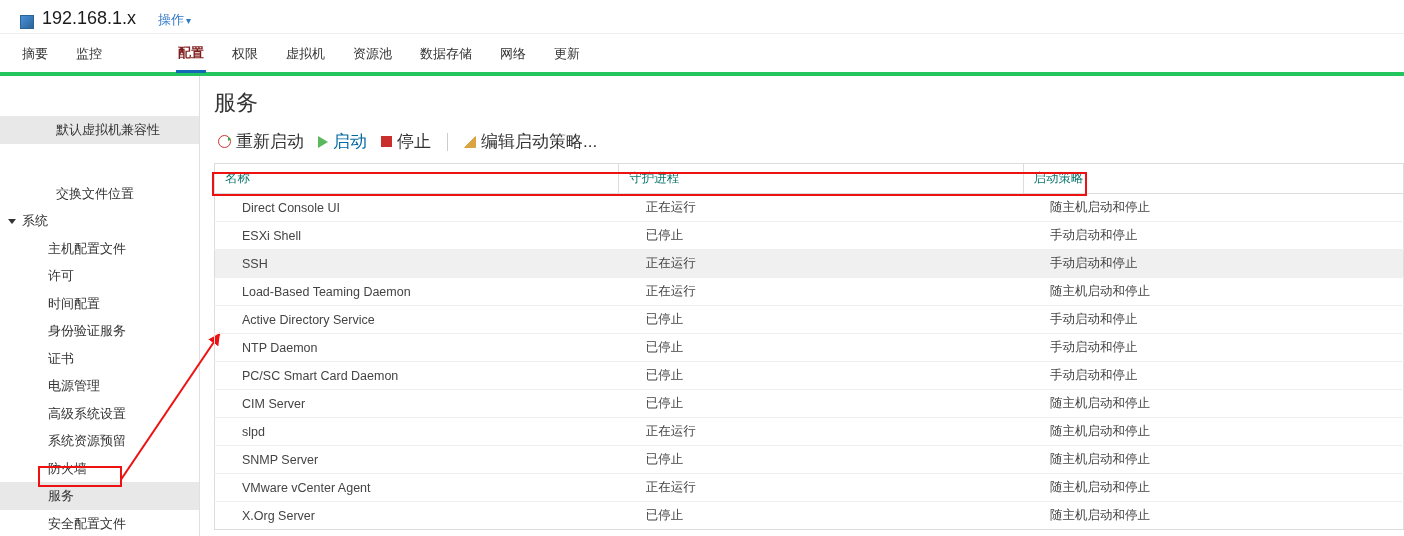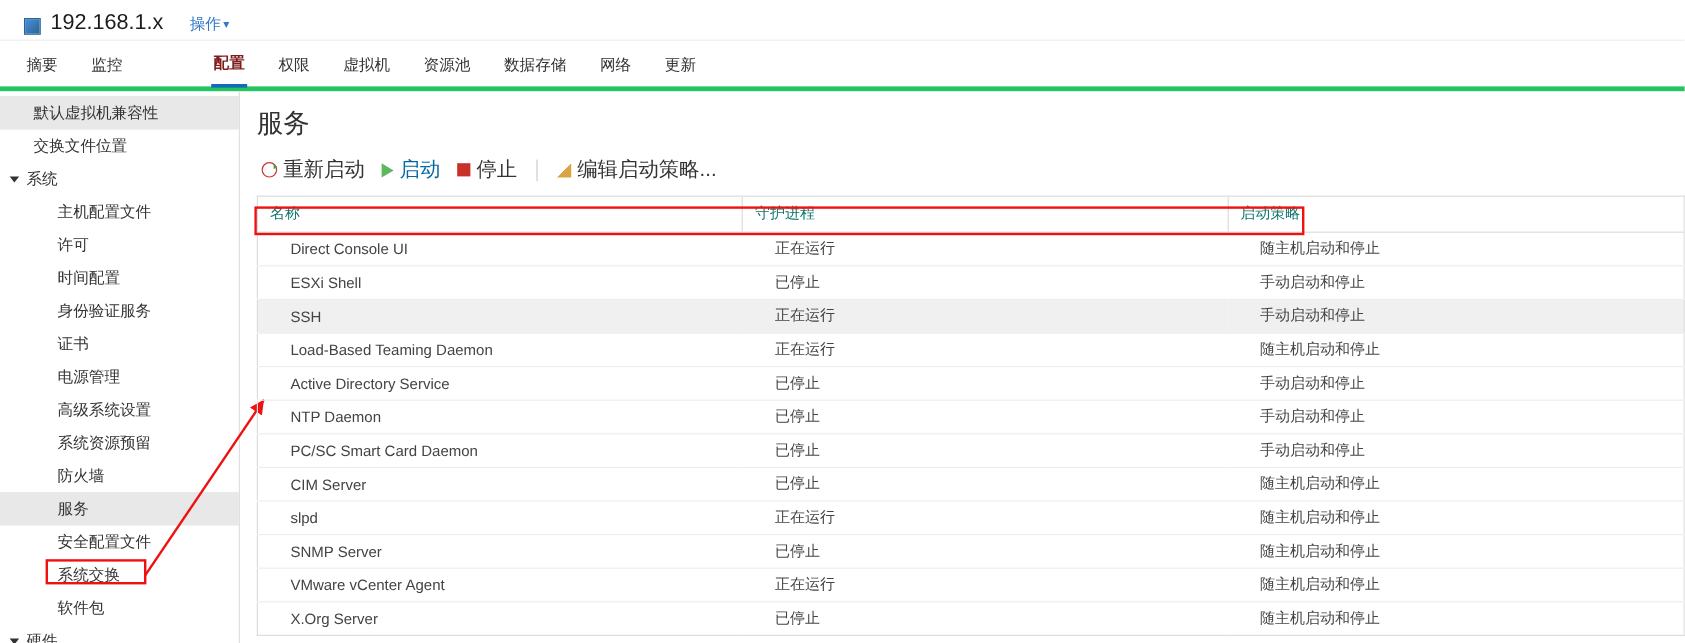--- a/index.html
+++ b/index.html
@@ -10,21 +10,21 @@
   .actions { margin-left: 22px; color: #3178c6; font-size: 13px; cursor: pointer; display:flex; align-items:center;}
   .actions .chev { font-size:10px; margin-left:2px; color:#3178c6;}
   .tabs { display: flex; align-items: center; border-bottom: 4px solid #22c55e; padding: 0 20px; height: 42px; gap: 24px; }
   .tab { font-size: 13px; color: #333; padding: 11px 2px 10px; cursor: pointer; }
   .tab.active { color: #7f1d1d; border-bottom: 3px solid #1469b8; padding-bottom: 8px; font-weight: bold; margin-left: 48px; }
   .body { display: flex; }
   .sidebar { width: 200px; border-right: 1px solid #e0e0e0; padding: 4px 0 20px; min-height: 480px; position:relative;}
   .side-item { padding: 4px 10px 4px 0; font-size: 13px; color: #333; cursor: pointer; white-space: nowrap; line-height: 1.5;}
   .depth0 { padding-left: 22px; }
   .depth1 { padding-left: 48px; }
-  .depth2 { padding-left: 28px; }
+  .depth2 { padding-left: 56px; margin-top: 36px; }
   .side-item.expandable::before { content: ""; display:inline-block; width:0;height:0;border-left:4px solid transparent;border-right:4px solid transparent;border-top:5px solid #333; margin-right:6px; vertical-align:middle; margin-left:-14px;}
   .side-item.selected { background: #e8e8e8; }
   .red-box-side { position:absolute; border:2px solid #e11; top: 390px; left: 38px; width: 84px; height: 21px; pointer-events:none;}
   .arrow-annot { position:absolute; top:255px; left:120px; width:110px; height:150px; pointer-events:none;}
   .main { flex: 1; padding: 8px 0 0 14px; position:relative;}
   .page-title { font-size: 22px; font-weight: normal; margin: 4px 0 10px; color:#333;}
   .toolbar { display:flex; align-items:center; gap: 6px; padding: 2px 0 8px;}
   .tbtn { display:flex; align-items:center; gap:5px; font-size:17px; color:#333; cursor:pointer; padding:0 4px;}
   .ico { width:13px;height:13px; display:inline-block;}
   .ico-restart { border-radius:50%; border:1.5px solid #c33; position:relative;}

